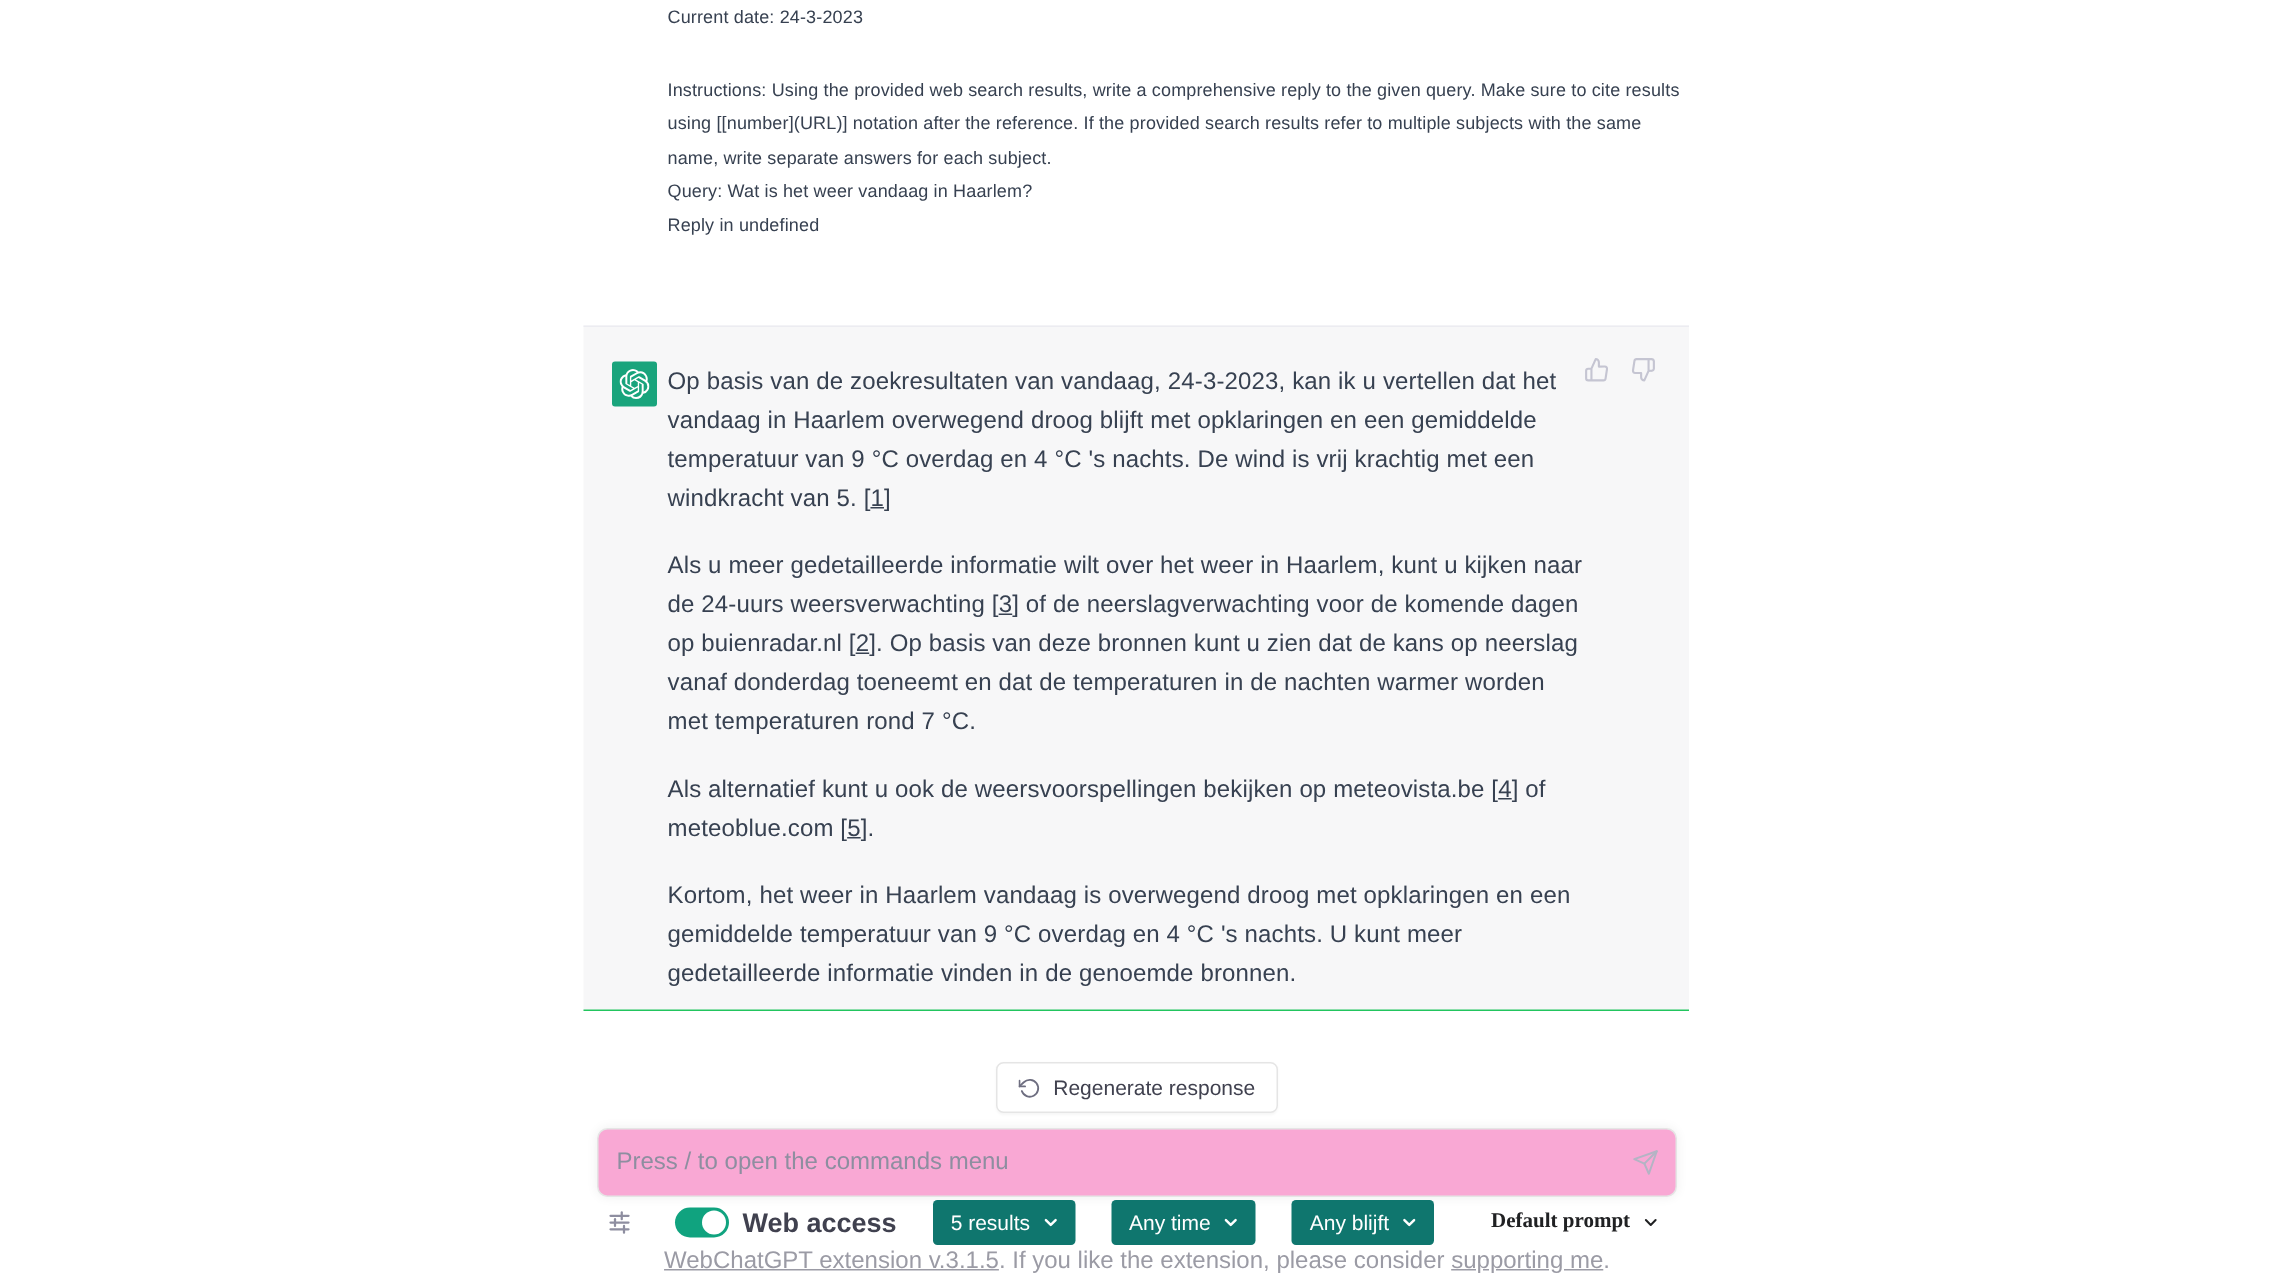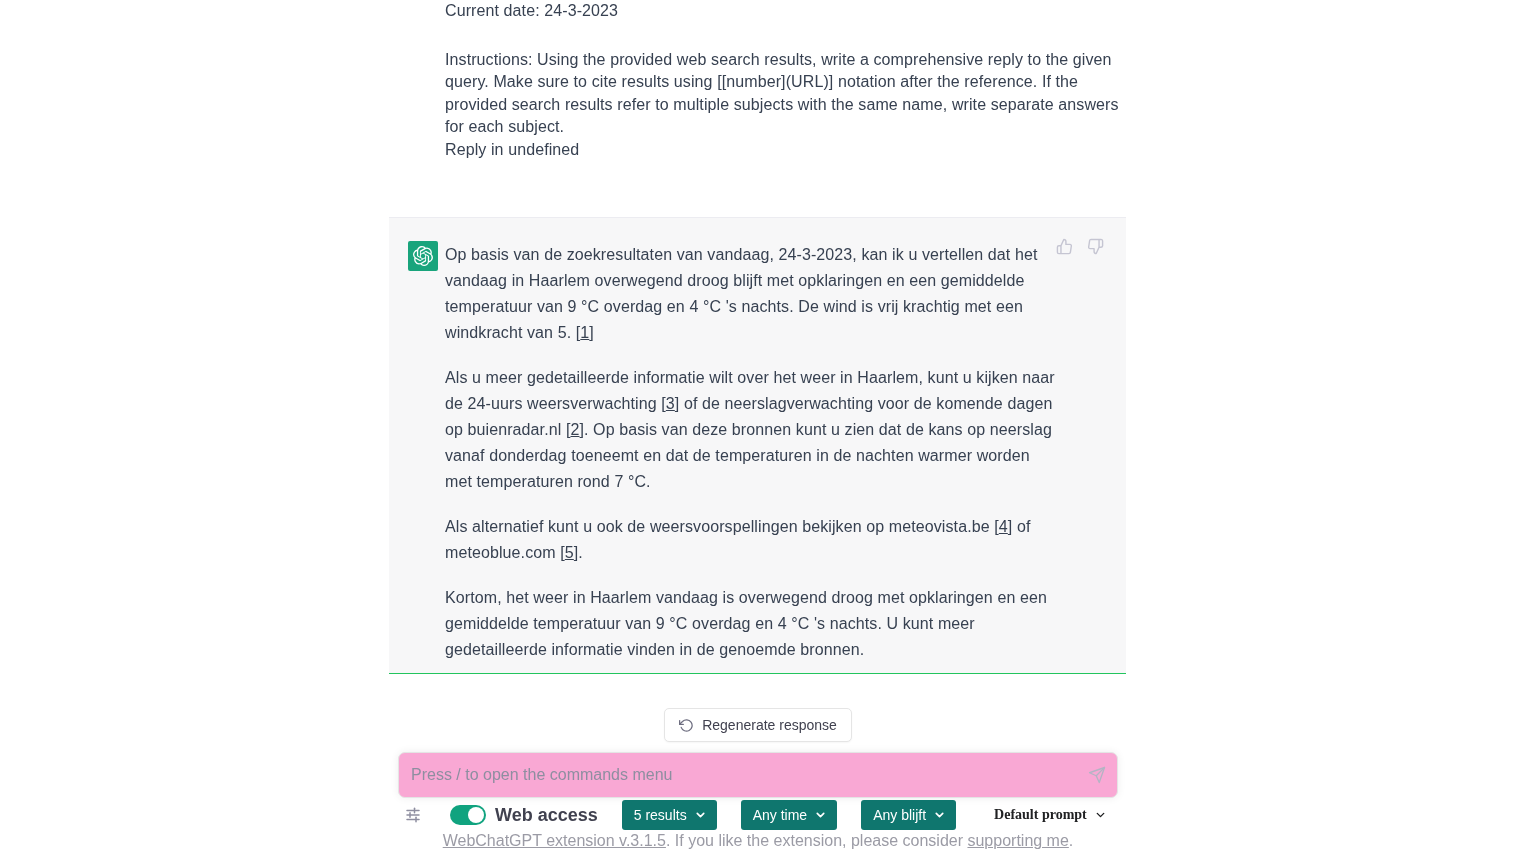--- a/index.html
+++ b/index.html
@@ -14,21 +14,21 @@
 
   
   .prompt-block {
     position: absolute;
     left: 389px; top: 0px; width: 737px;
     background: #ffffff;
     padding: 0;
   }
   .prompt-inner { padding: 0 0 0 56px; }
   .prompt-line {
-    font-size: 16px;
+    font-size: 12px;
     line-height: 22.5px;
     color: #374151;
     letter-spacing: 0.1px;
   }
   .prompt-para { margin-bottom: 0px; }
   .gap { height: 26px; }
 
   
   .assistant-block {
     position: absolute;
@@ -191,20 +191,21 @@
 </head>
 <body>
 
 <div class="page">
 
   <div class="prompt-block">
     <div class="prompt-inner">
       <div class="prompt-line prompt-para">Current date: 24-3-2023</div>
       <div class="gap"></div>
       <div class="prompt-line prompt-para">Instructions: Using the provided web search results, write a comprehensive reply to the given query. Make sure to cite results using [[number](URL)] notation after the reference. If the provided search results refer to multiple subjects with the same name, write separate answers for each subject.</div>
+      <div class="prompt-line prompt-para">Query: Wat is het weer vandaag in Haarlem?</div>
       <div class="prompt-line prompt-para">Reply in undefined</div>
     </div>
   </div>
 
   <div class="assistant-block">
     <div class="assistant-inner">
 
       <div class="avatar">
         <svg width="20" height="20" viewBox="0 0 24 24" fill="#ffffff" aria-hidden="true">
           <path d="M22.28 9.82a5.98 5.98 0 0 0-.52-4.91 6.05 6.05 0 0 0-6.51-2.9A6.07 6.07 0 0 0 4.98 4.18a5.98 5.98 0 0 0-4 2.9 6.05 6.05 0 0 0 .75 7.1 5.98 5.98 0 0 0 .51 4.91 6.05 6.05 0 0 0 6.52 2.9A5.98 5.98 0 0 0 13.26 24a6.05 6.05 0 0 0 5.77-4.2 5.98 5.98 0 0 0 4-2.9 6.05 6.05 0 0 0-.75-7.08Zm-9.02 12.6a4.48 4.48 0 0 1-2.88-1.04l.14-.08 4.78-2.76a.78.78 0 0 0 .4-.68V11.1l2.02 1.17a.07.07 0 0 1 .04.05v5.58a4.5 4.5 0 0 1-4.5 4.5ZM3.6 18.3a4.47 4.47 0 0 1-.54-3.01l.14.09 4.78 2.76a.78.78 0 0 0 .79 0l5.84-3.37v2.33a.08.08 0 0 1-.03.06L9.74 19.95a4.5 4.5 0 0 1-6.14-1.65ZM2.34 7.9a4.48 4.48 0 0 1 2.34-1.97V11.6a.77.77 0 0 0 .39.68l5.81 3.35-2.02 1.17a.07.07 0 0 1-.07 0L4 14.01A4.5 4.5 0 0 1 2.34 7.9Zm16.6 3.86-5.84-3.4L15.1 7.2a.07.07 0 0 1 .07 0l4.83 2.79a4.49 4.49 0 0 1-.68 8.1v-5.66a.8.8 0 0 0-.39-.68Zm2.01-3.02-.14-.09-4.77-2.78a.78.78 0 0 0-.79 0L9.42 9.24V6.9a.07.07 0 0 1 .03-.06l4.83-2.79a4.5 4.5 0 0 1 6.68 4.66ZM8.32 12.86 6.3 11.7a.08.08 0 0 1-.04-.06V6.07a4.5 4.5 0 0 1 7.38-3.45l-.14.08L8.72 5.46a.78.78 0 0 0-.4.68v6.72Zm1.1-2.36 2.6-1.5 2.6 1.5v3l-2.6 1.5-2.6-1.5v-3Z"></path>

